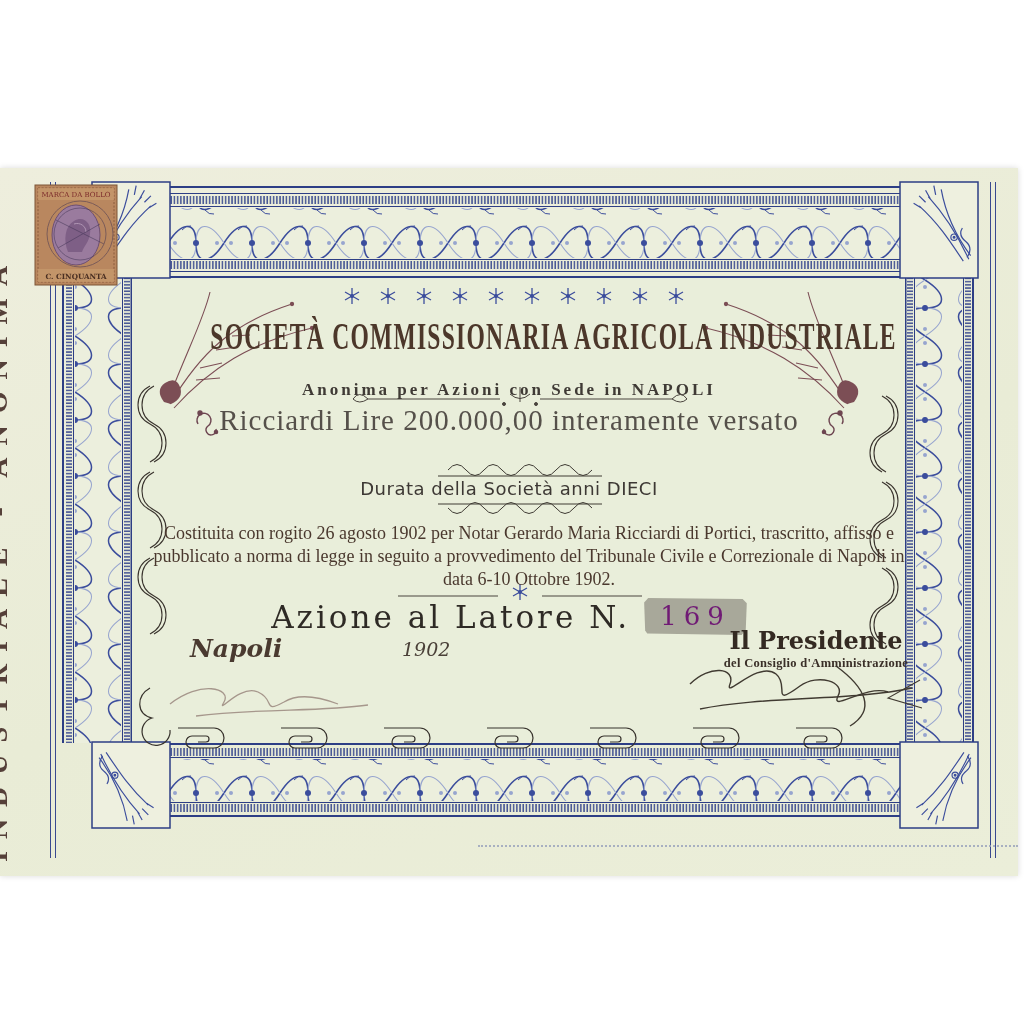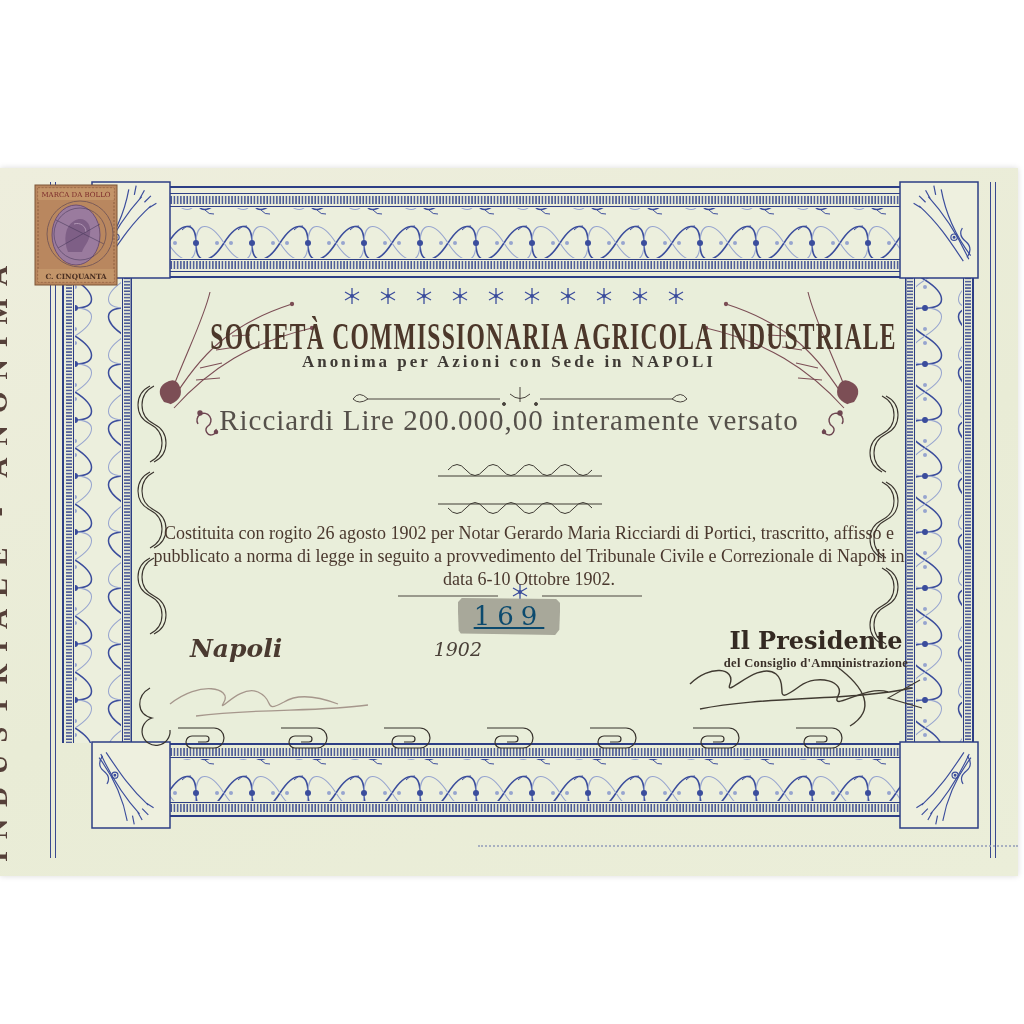--- a/index.html
+++ b/index.html
@@ -13,34 +13,34 @@
   .margin-text{position:absolute;left:-18px;top:14px;height:680px;
          writing-mode:vertical-rl;transform:rotate(180deg);
          font:700 28px "Liberation Serif",serif;letter-spacing:12px;color:#554039;white-space:nowrap;}
   .vrule{position:absolute;top:14px;height:676px;width:4px;
          border-left:1.5px solid #39498f;border-right:1.5px solid #39498f;}
   .vrule.left{left:50px;} .vrule.right{left:990px;}
   .ctr{position:absolute;left:0;right:0;text-align:center;white-space:nowrap;}
   .title-wrap{top:146px;}
   .title-inner{display:inline-block;transform:scaleX(.62);transform-origin:50% 50%;
          font:700 38px "Liberation Serif",serif;letter-spacing:2px;color:#4c372a;text-transform:uppercase;}
-  .subtitle{top:184px;font:700 17px "Liberation Serif",serif;letter-spacing:3px;color:#3f3a35;}
+  .subtitle{top:212px;font:700 17px "Liberation Serif",serif;letter-spacing:3px;color:#3f3a35;}
   .capitale{top:236px;font:400 29px "Liberation Serif",serif;letter-spacing:1px;color:#55504a;}
   .shares{top:274px;font:700 17px "DejaVu Sans",sans-serif;letter-spacing:1px;color:#46322a;}
   .durata{top:310px;font:400 18px "DejaVu Sans",sans-serif;letter-spacing:.5px;color:#3d3834;}
   .paragraph{position:absolute;left:124px;top:354px;width:770px;text-align:center;
          font:400 18px "Liberation Serif",serif;line-height:1.28;color:#4a382e;padding-left:20px;}
   .azione-row{top:430px;display:flex;justify-content:center;align-items:center;gap:14px;}
   .azione-label{font:400 31px "DejaVu Serif",serif;letter-spacing:3px;color:#2e2a25;}
   .num-box{display:inline-block;background:#a8a89a;padding:3px 16px 4px;
          clip-path:polygon(0% 12%,4% 0%,96% 3%,100% 14%,99% 86%,95% 100%,3% 96%,1% 88%);
-         font:400 26px "DejaVu Serif",serif;letter-spacing:7px;color:#0c4a6e;text-decoration:underline;}
+         font:400 26px "DejaVu Serif",serif;letter-spacing:7px;color:#701a75;}
   .napoli{position:absolute;left:190px;top:466px;width:140px;text-align:left;
          font:italic 700 25px "DejaVu Serif",serif;color:#4a3a30;}
-  .year{position:absolute;left:402px;top:470px;width:80px;text-align:right;
+  .year{position:absolute;left:402px;top:470px;width:80px;text-align:left;
          font:italic 400 19px "DejaVu Serif",serif;color:#4a4038;}
   .president{position:absolute;left:710px;top:458px;width:212px;text-align:center;
          font:700 24px "DejaVu Serif",serif;color:#342a22;}
   .president-sub{position:absolute;left:698px;top:488px;width:236px;text-align:center;
          font:700 12.5px "Liberation Serif",serif;color:#3a2f28;letter-spacing:.3px;}
   .ammin{position:absolute;left:138px;top:490px;width:216px;text-align:center;
          font:italic 700 22px "DejaVu Serif",serif;color:#3c2d24;}
   .printer{top:653px;font:400 10px "Liberation Serif",serif;letter-spacing:1.2px;color:#4656a0;}
   .dotline{position:absolute;left:478px;top:677px;width:540px;border-top:2px dotted #98a1bc;opacity:.8;}
   .stamp{position:absolute;left:34px;top:16px;width:84px;height:102px;}
@@ -258,23 +258,25 @@
 
   <div class="margin-text">INDUSTRIALE - ANONIMA</div>
   <div class="vrule left"></div>
   <div class="vrule right"></div>
 
   <div class="ctr title-wrap">
     <span class="title-inner">Società Commissionaria Agricola Industriale</span>
   </div>
   <div class="ctr subtitle">Anonima per Azioni con Sede in NAPOLI</div>
   <div class="ctr capitale">Ricciardi Lire 200.000,00 interamente versato</div>
+  <div class="ctr durata">Durata della Società anni DIECI</div>
   <div class="paragraph">Costituita con rogito 26 agosto 1902 per Notar Gerardo Maria Ricciardi di Portici, trascritto, affisso e pubblicato a norma di legge in seguito a provvedimento del Tribunale Civile e Correzionale di Napoli in data 6-10 Ottobre 1902.</div>
 
   <div class="ctr azione-row">
+    <span class="azione-label">Azione al Latore N.</span>
     <span class="num-box">169</span>
   </div>
 
   <div class="napoli">Napoli</div>
   <div class="year">1902</div>
   <div class="president">Il Presidente</div>
   <div class="president-sub">del Consiglio d'Amministrazione</div>
 
   <div class="dotline"></div>
 

